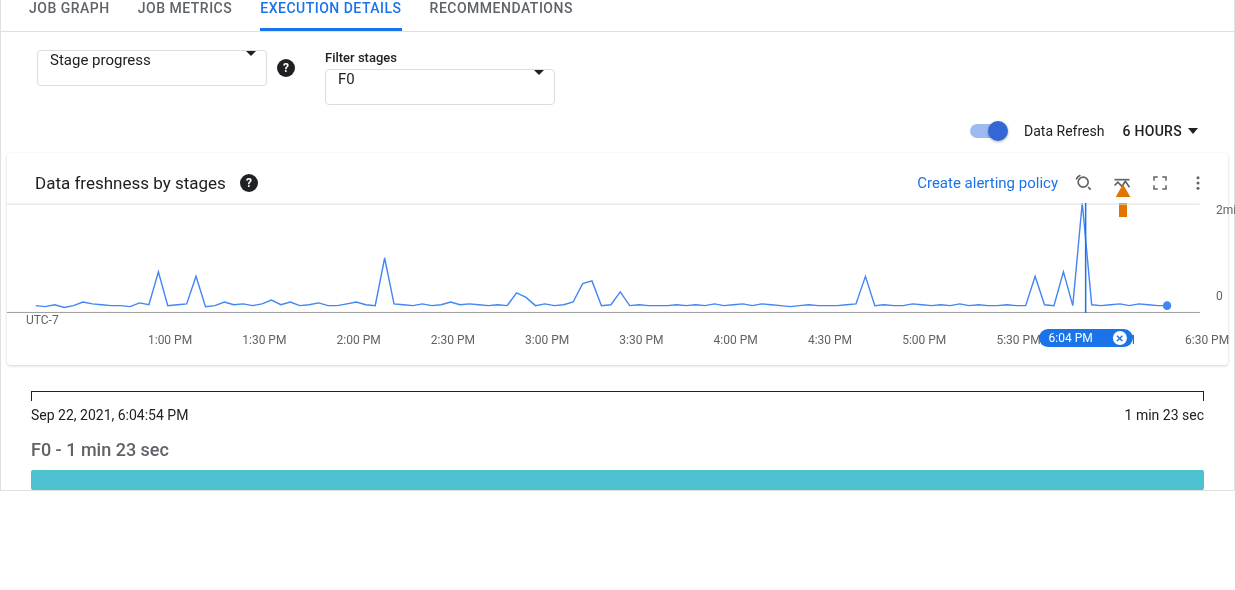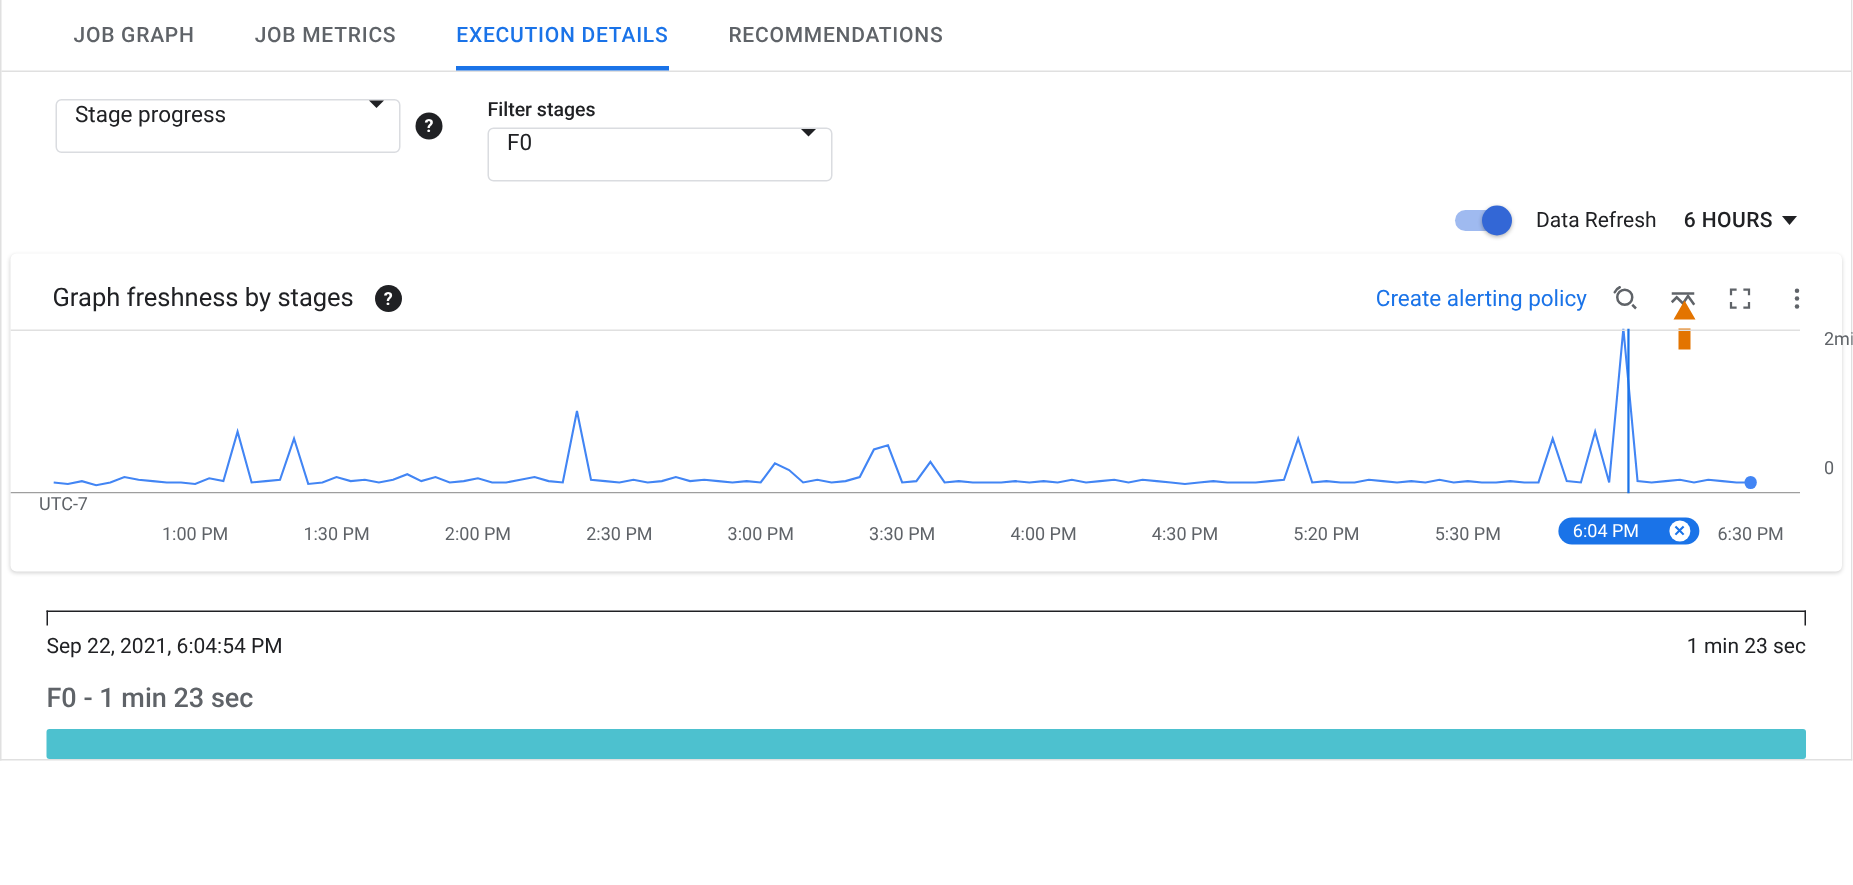--- a/index.html
+++ b/index.html
@@ -10,24 +10,24 @@
     font-size: 14px;
     width: 1235px;
     height: 590px;
     overflow: hidden;
   }
   .container { border: 1px solid #e0e0e0; border-top: none; }
 
   
   .tabs {
     display: flex;
-    gap: 40px;
-    padding: 0 48px;
+    gap: 28px;
+    padding: 0 28px;
     border-bottom: 1px solid #e0e0e0;
-    height: 48px;
+    height: 32px;
     align-items: flex-end;
   }
   .tab {
     font-size: 14px;
     font-weight: 500;
     letter-spacing: 0.5px;
     color: #5f6368;
     padding: 12px 0;
     border-bottom: 3px solid transparent;
     cursor: pointer;
@@ -154,21 +154,21 @@
     padding-left: 10px;
   }
 
   .x-axis {
     position: relative;
     height: 28px;
   }
   .x-tick {
     position: absolute; top: 6px;
     transform: translateX(-50%);
-    font-size: 12px; color: #5f6368; white-space: nowrap;
+    font-size: 12px; color: #5f6368; white-space: nowrap; margin-left: 40px;
   }
   .selected-time-pill {
     position: absolute; top: 2px;
     transform: translateX(-50%);
     background: #1a73e8;
     color: #fff;
     font-size: 12px;
     border-radius: 11px;
     padding: 2px 6px 2px 10px;
     display: flex; align-items: center; gap: 20px;
@@ -262,21 +262,21 @@
     </div>
     <span class="label">Data Refresh</span>
     <div class="time-select">
       <span>6 HOURS</span>
       <span class="chev"></span>
     </div>
   </div>
 
   <div class="card">
     <div class="card-head">
-      <span class="card-title">Graph freshness by stages</span>
+      <span class="card-title">Data freshness by stages</span>
       <div class="help-icon">?</div>
       <div class="card-head-spacer"></div>
       <span class="link">Create alerting policy</span>
       <div class="icon-btn">
         <svg width="20" height="20" viewBox="0 0 24 24" fill="none" stroke="#5f6368" stroke-width="2">
           <circle cx="11" cy="11" r="6"></circle>
             <path d="M20 20l-3-3"></path>
             <path d="M7 3a8 8 0 00-4 4" stroke-linecap="round"></path>
         </svg>
       </div>
@@ -326,21 +326,21 @@
 
       <div class="x-axis" id="x-axis">
           <div class="x-tick" style="left: 10.3161%;">1:00 PM</div>
           <div class="x-tick" style="left: 18.2184%;">1:30 PM</div>
           <div class="x-tick" style="left: 26.1207%;">2:00 PM</div>
           <div class="x-tick" style="left: 34.023%;">2:30 PM</div>
           <div class="x-tick" style="left: 41.9253%;">3:00 PM</div>
           <div class="x-tick" style="left: 49.8276%;">3:30 PM</div>
           <div class="x-tick" style="left: 57.7299%;">4:00 PM</div>
           <div class="x-tick" style="left: 65.6322%;">4:30 PM</div>
-          <div class="x-tick" style="left: 73.5345%;">5:20 PM</div>
+          <div class="x-tick" style="left: 73.5345%;">5:00 PM</div>
           <div class="x-tick" style="left: 81.4368%;">5:30 PM</div>
           <div class="x-tick" style="left: 89.3391%;">6:00 PM</div>
           <div class="x-tick" style="left: 97.2414%;">6:30 PM</div>
           <div class="selected-time-pill" style="left: 90.4138%;">
             <span>6:04 PM</span>
             <span class="pill-x">✕</span>
           </div>
         </div>
     </div>
   </div>

